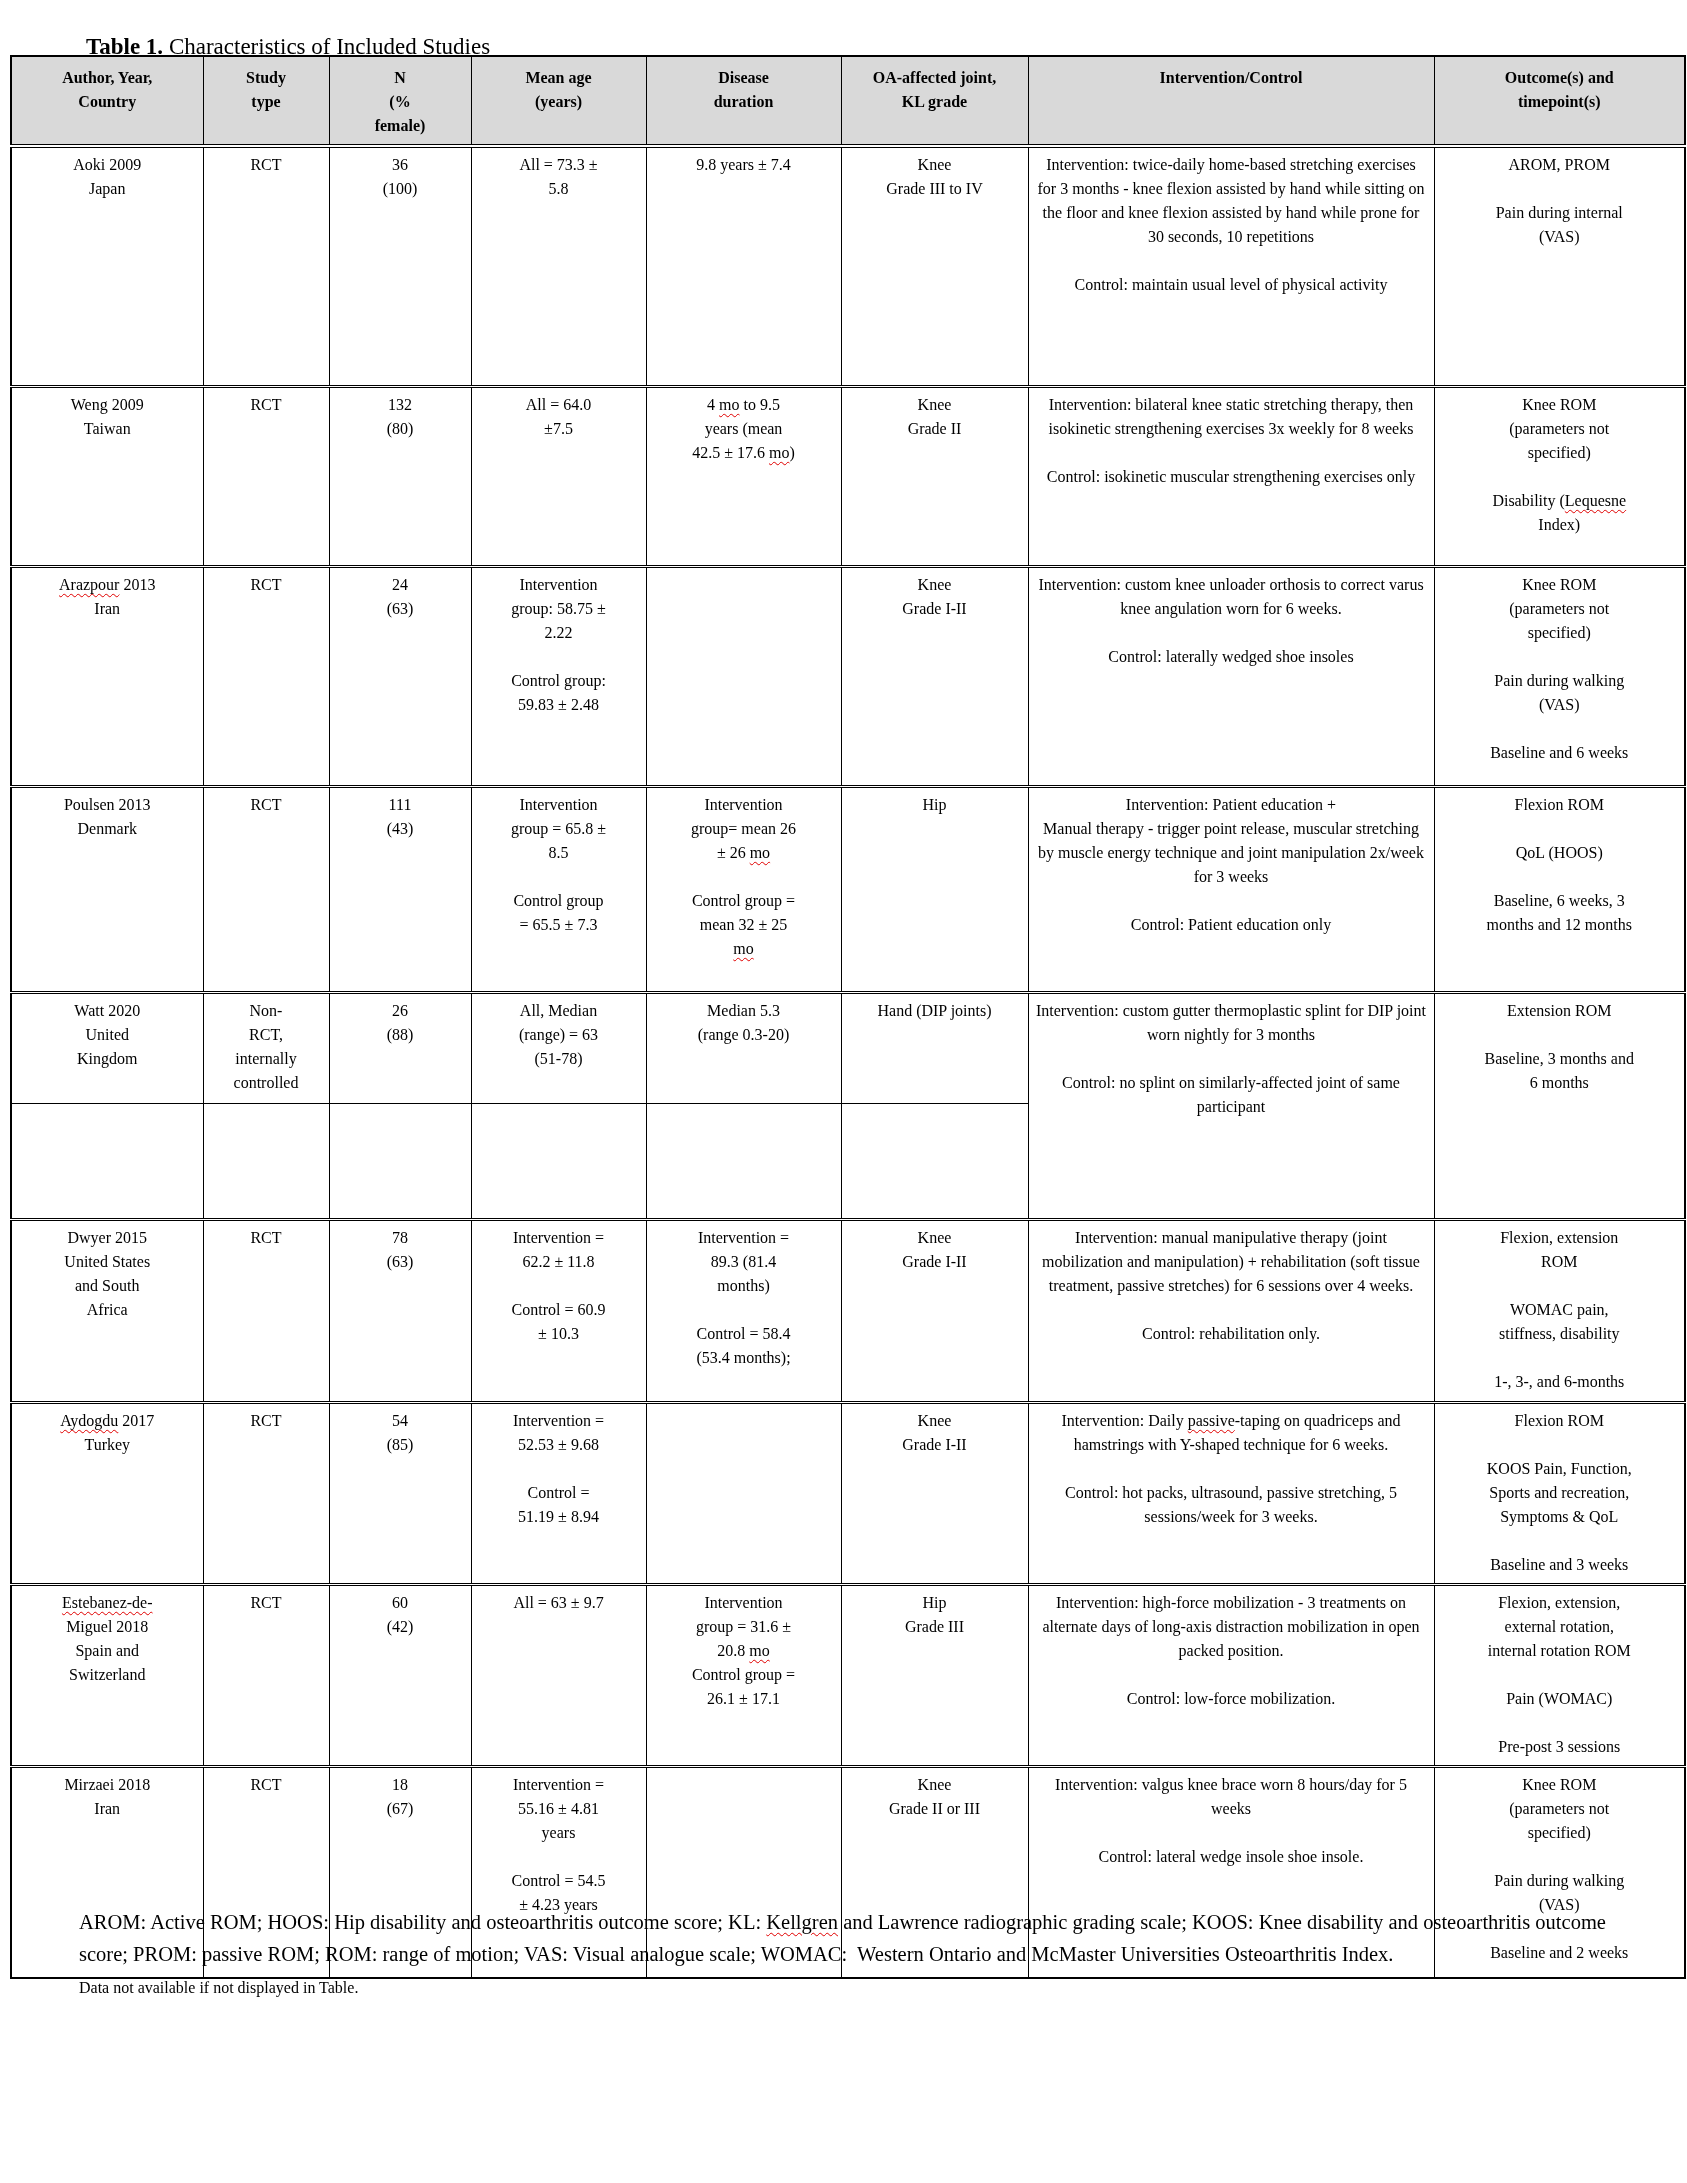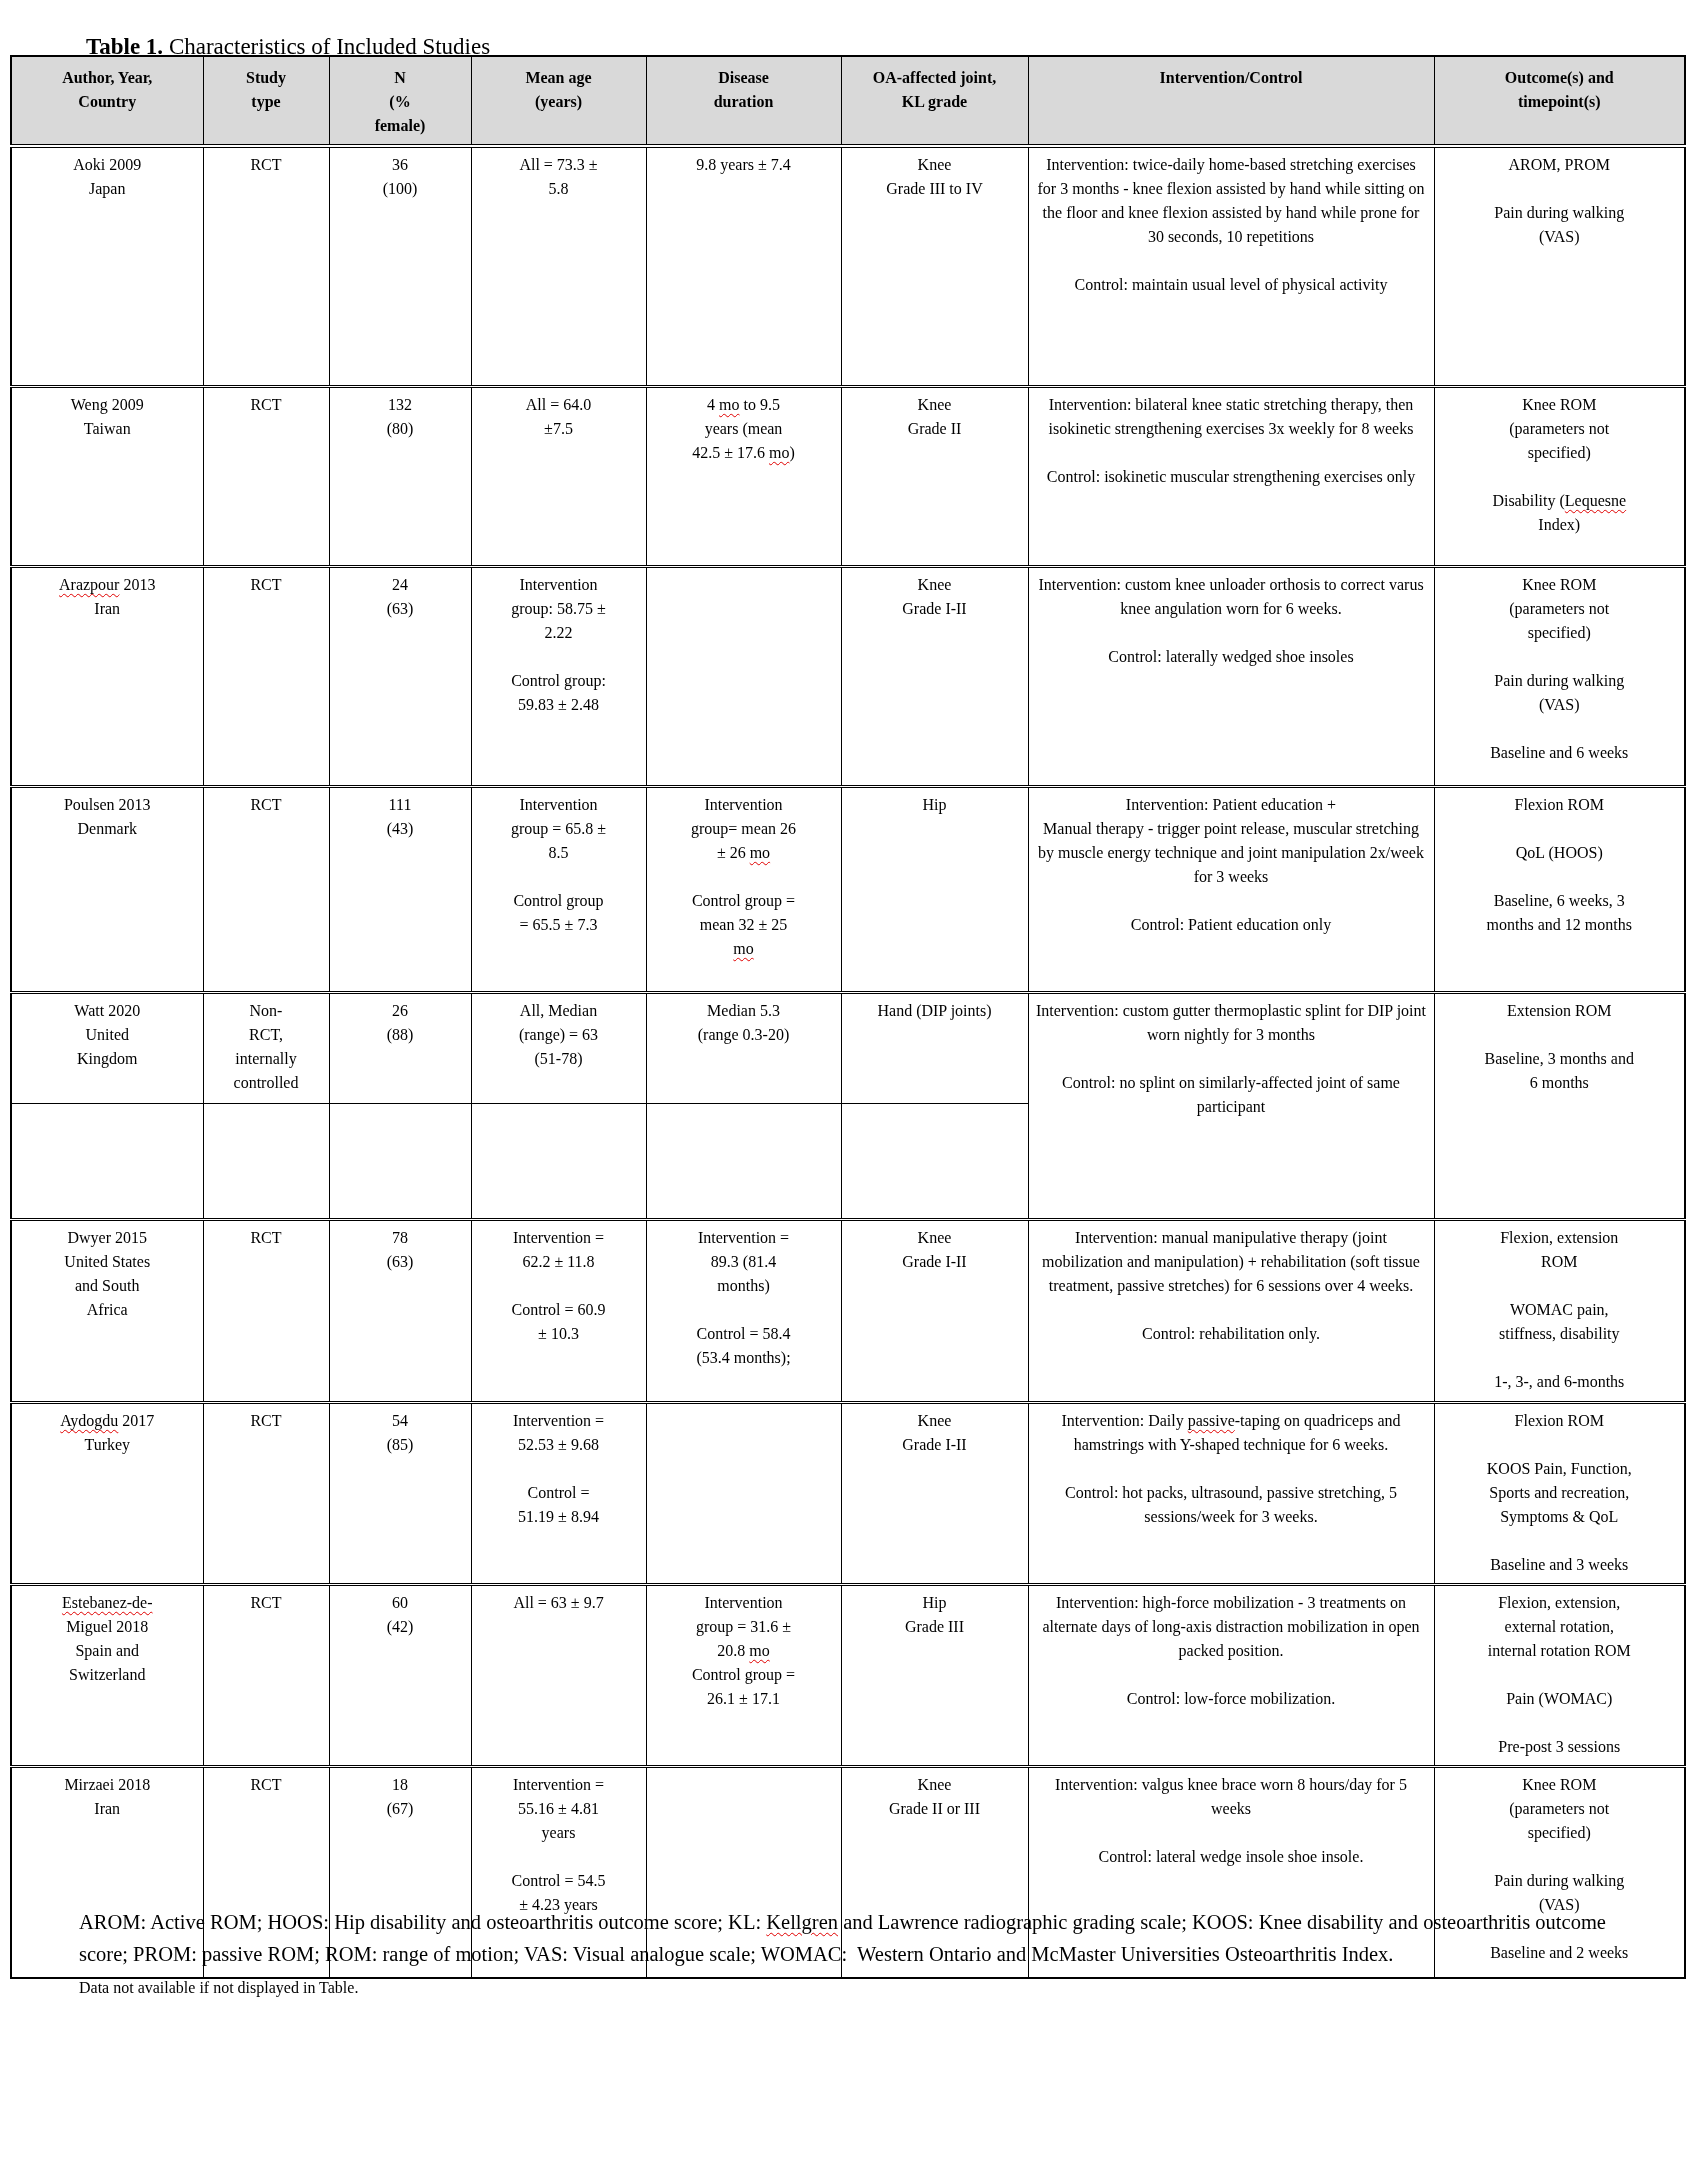--- a/index.html
+++ b/index.html
@@ -98,21 +98,21 @@
       <td>All = 73.3 ±
 5.8</td>
       <td>9.8 years ± 7.4</td>
       <td>Knee
 Grade III to IV</td>
       <td>Intervention: twice-daily home-based stretching exercises for 3 months - knee flexion assisted by hand while sitting on the floor and knee flexion assisted by hand while prone for 30 seconds, 10 repetitions
 
 Control: maintain usual level of physical activity</td>
       <td>AROM, PROM
 
-Pain during walking
+Pain during internal
 (VAS)</td>
     </tr>
     <tr style="height:180px">
       <td>Weng 2009
 Taiwan</td>
       <td>RCT</td>
       <td>132
 (80)</td>
       <td>All = 64.0
 ±7.5</td>

